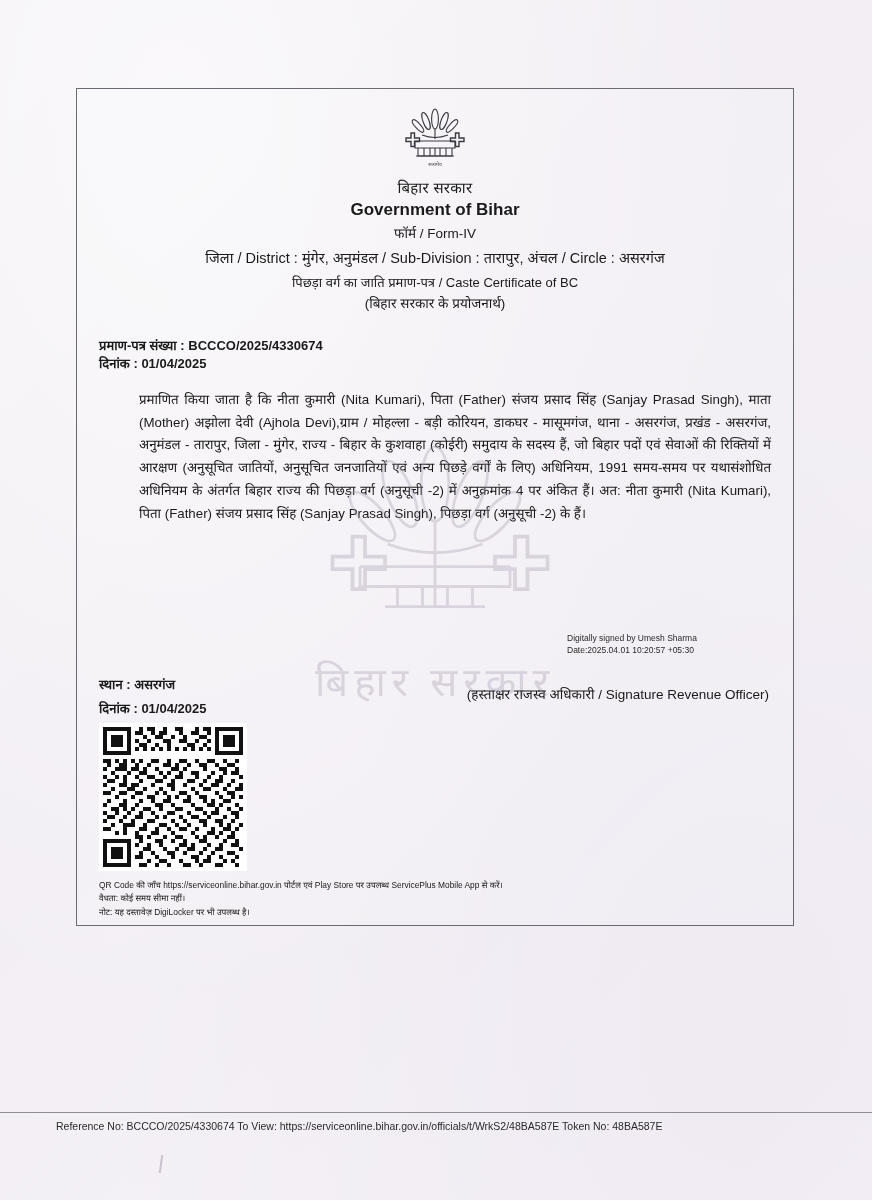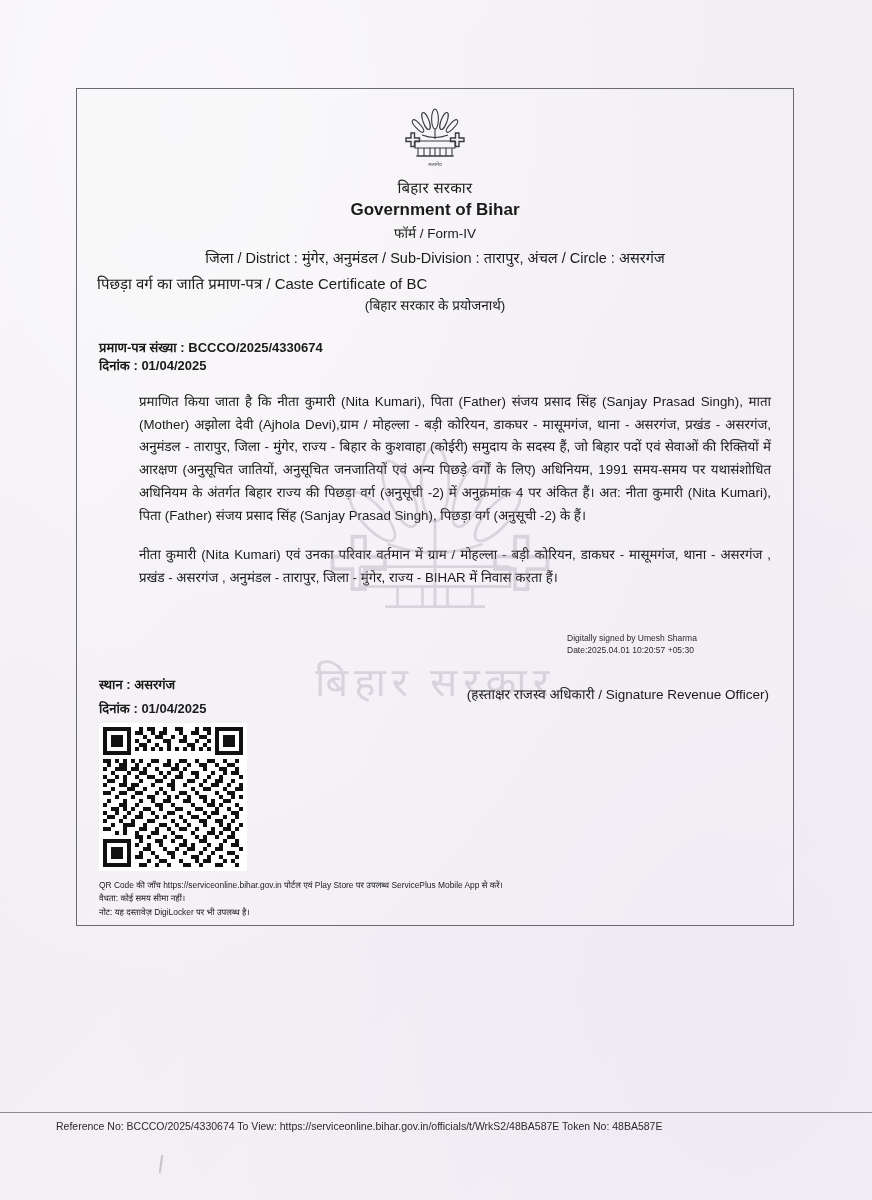--- a/index.html
+++ b/index.html
@@ -94,21 +94,22 @@
     font-size: 13.5px;
     margin-top: 4px;
   }
   .district-line {
     text-align: center;
     font-size: 14.5px;
     margin-top: 6px;
     line-height: 1.5;
   }
   .cert-title {
-    font-size: 15px;
+    text-align: center;
+    font-size: 13px;
     margin-top: 3px;
   }
   .purpose {
     text-align: center;
     font-size: 13.5px;
     margin-top: 3px;
   }
 
   
   .meta-row {
@@ -269,21 +270,20 @@
       <div class="cert-title">पिछड़ा वर्ग का जाति प्रमाण-पत्र / Caste Certificate of BC</div>
       <div class="purpose">(बिहार सरकार के प्रयोजनार्थ)</div>
 
       <div class="meta-row">
         <span>प्रमाण-पत्र संख्या : BCCCO/2025/4330674</span>
         <span>दिनांक : 01/04/2025</span>
       </div>
 
       <div class="body-text">
         <p class="ind">प्रमाणित किया जाता है कि नीता कुमारी (Nita Kumari), पिता (Father) संजय प्रसाद सिंह (Sanjay Prasad Singh), माता (Mother) अझोला देवी (Ajhola Devi),ग्राम / मोहल्ला - बड़ी कोरियन, डाकघर - मासूमगंज, थाना - असरगंज, प्रखंड - असरगंज, अनुमंडल - तारापुर, जिला - मुंगेर, राज्य - बिहार के कुशवाहा (कोईरी) समुदाय के सदस्य हैं, जो बिहार पदों एवं सेवाओं की रिक्तियों में आरक्षण (अनुसूचित जातियों, अनुसूचित जनजातियों एवं अन्य पिछड़े वर्गों के लिए) अधिनियम, 1991 समय-समय पर यथासंशोधित अधिनियम के अंतर्गत बिहार राज्य की पिछड़ा वर्ग (अनुसूची -2) में अनुक्रमांक 4 पर अंकित हैं। अत: नीता कुमारी (Nita Kumari), पिता (Father) संजय प्रसाद सिंह (Sanjay Prasad Singh), पिछड़ा वर्ग (अनुसूची -2) के हैं।</p>
-        <p class="ind">नीता कुमारी (Nita Kumari) एवं उनका परिवार वर्तमान में ग्राम / मोहल्ला - बड़ी कोरियन, डाकघर - मासूमगंज, थाना - असरगंज , प्रखंड - असरगंज , अनुमंडल - तारापुर, जिला - मुंगेर, राज्य - BIHAR में निवास करता हैं।</p>
       </div>
 
       <div class="digi">
         <div>Digitally signed by Umesh Sharma</div>
         <div>Date:2025.04.01 10:20:57 +05:30</div>
       </div>
 
       <div class="place-block">
         <div>स्थान : असरगंज</div>
         <div class="date-b">दिनांक : 01/04/2025</div>

